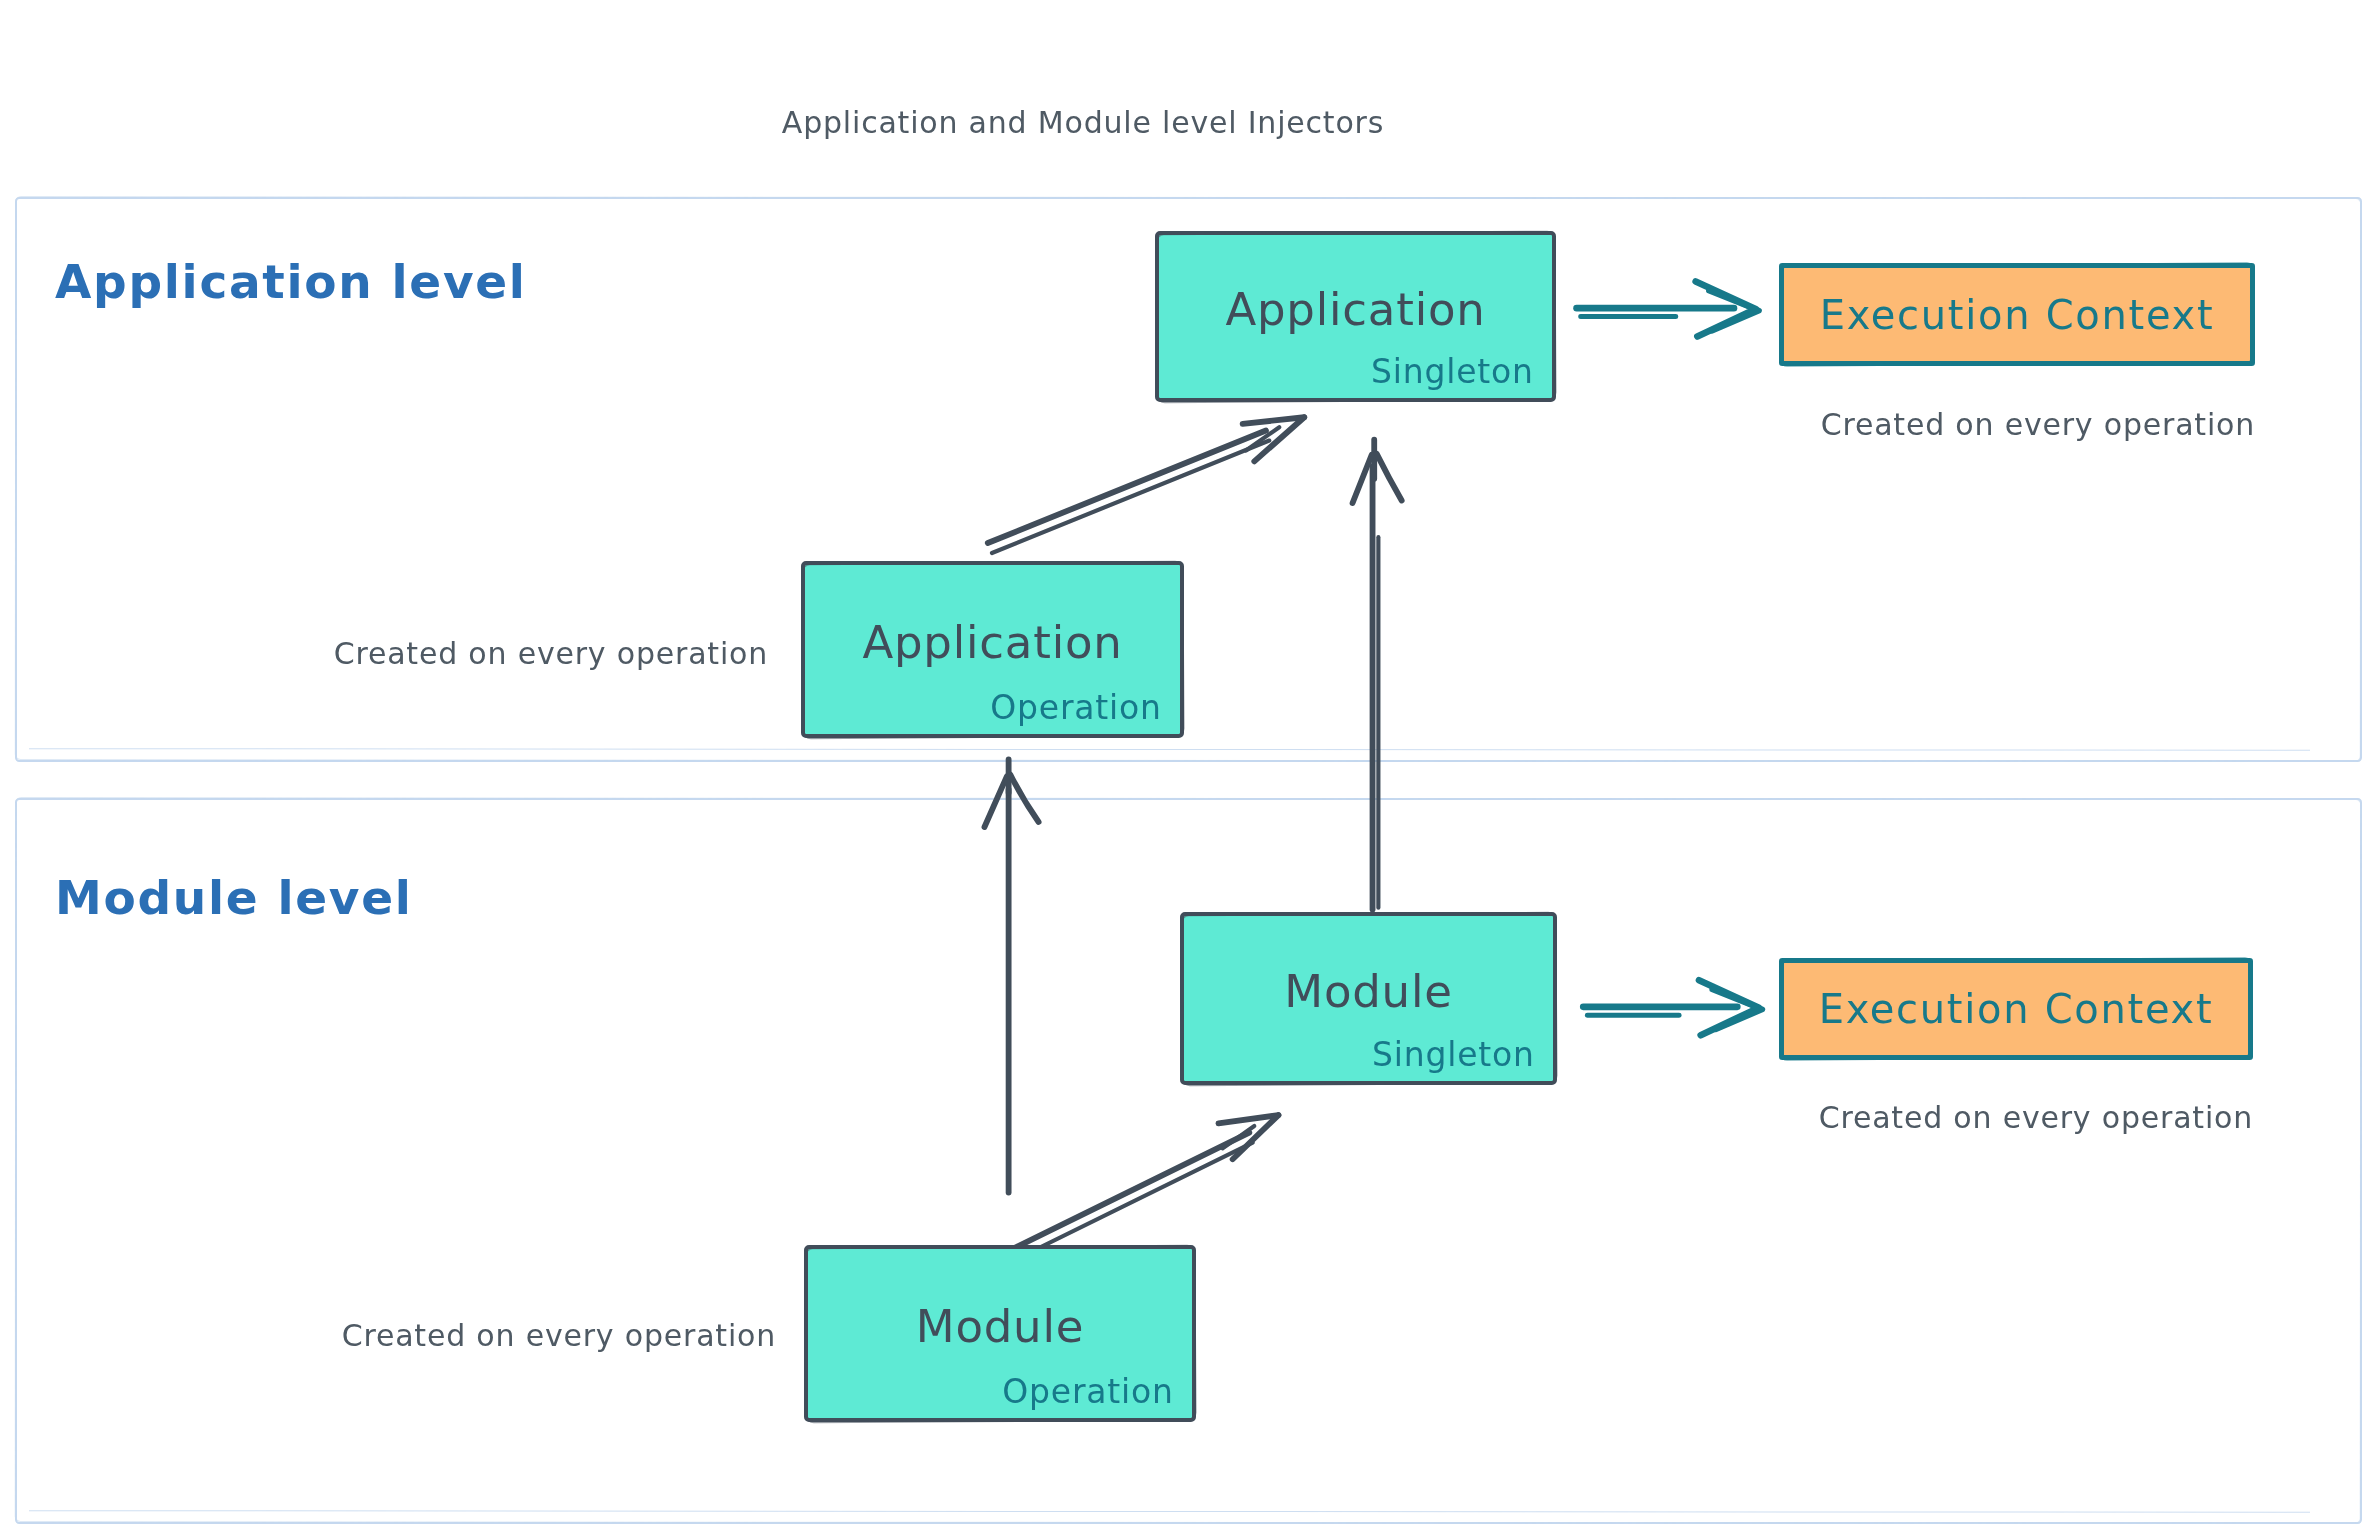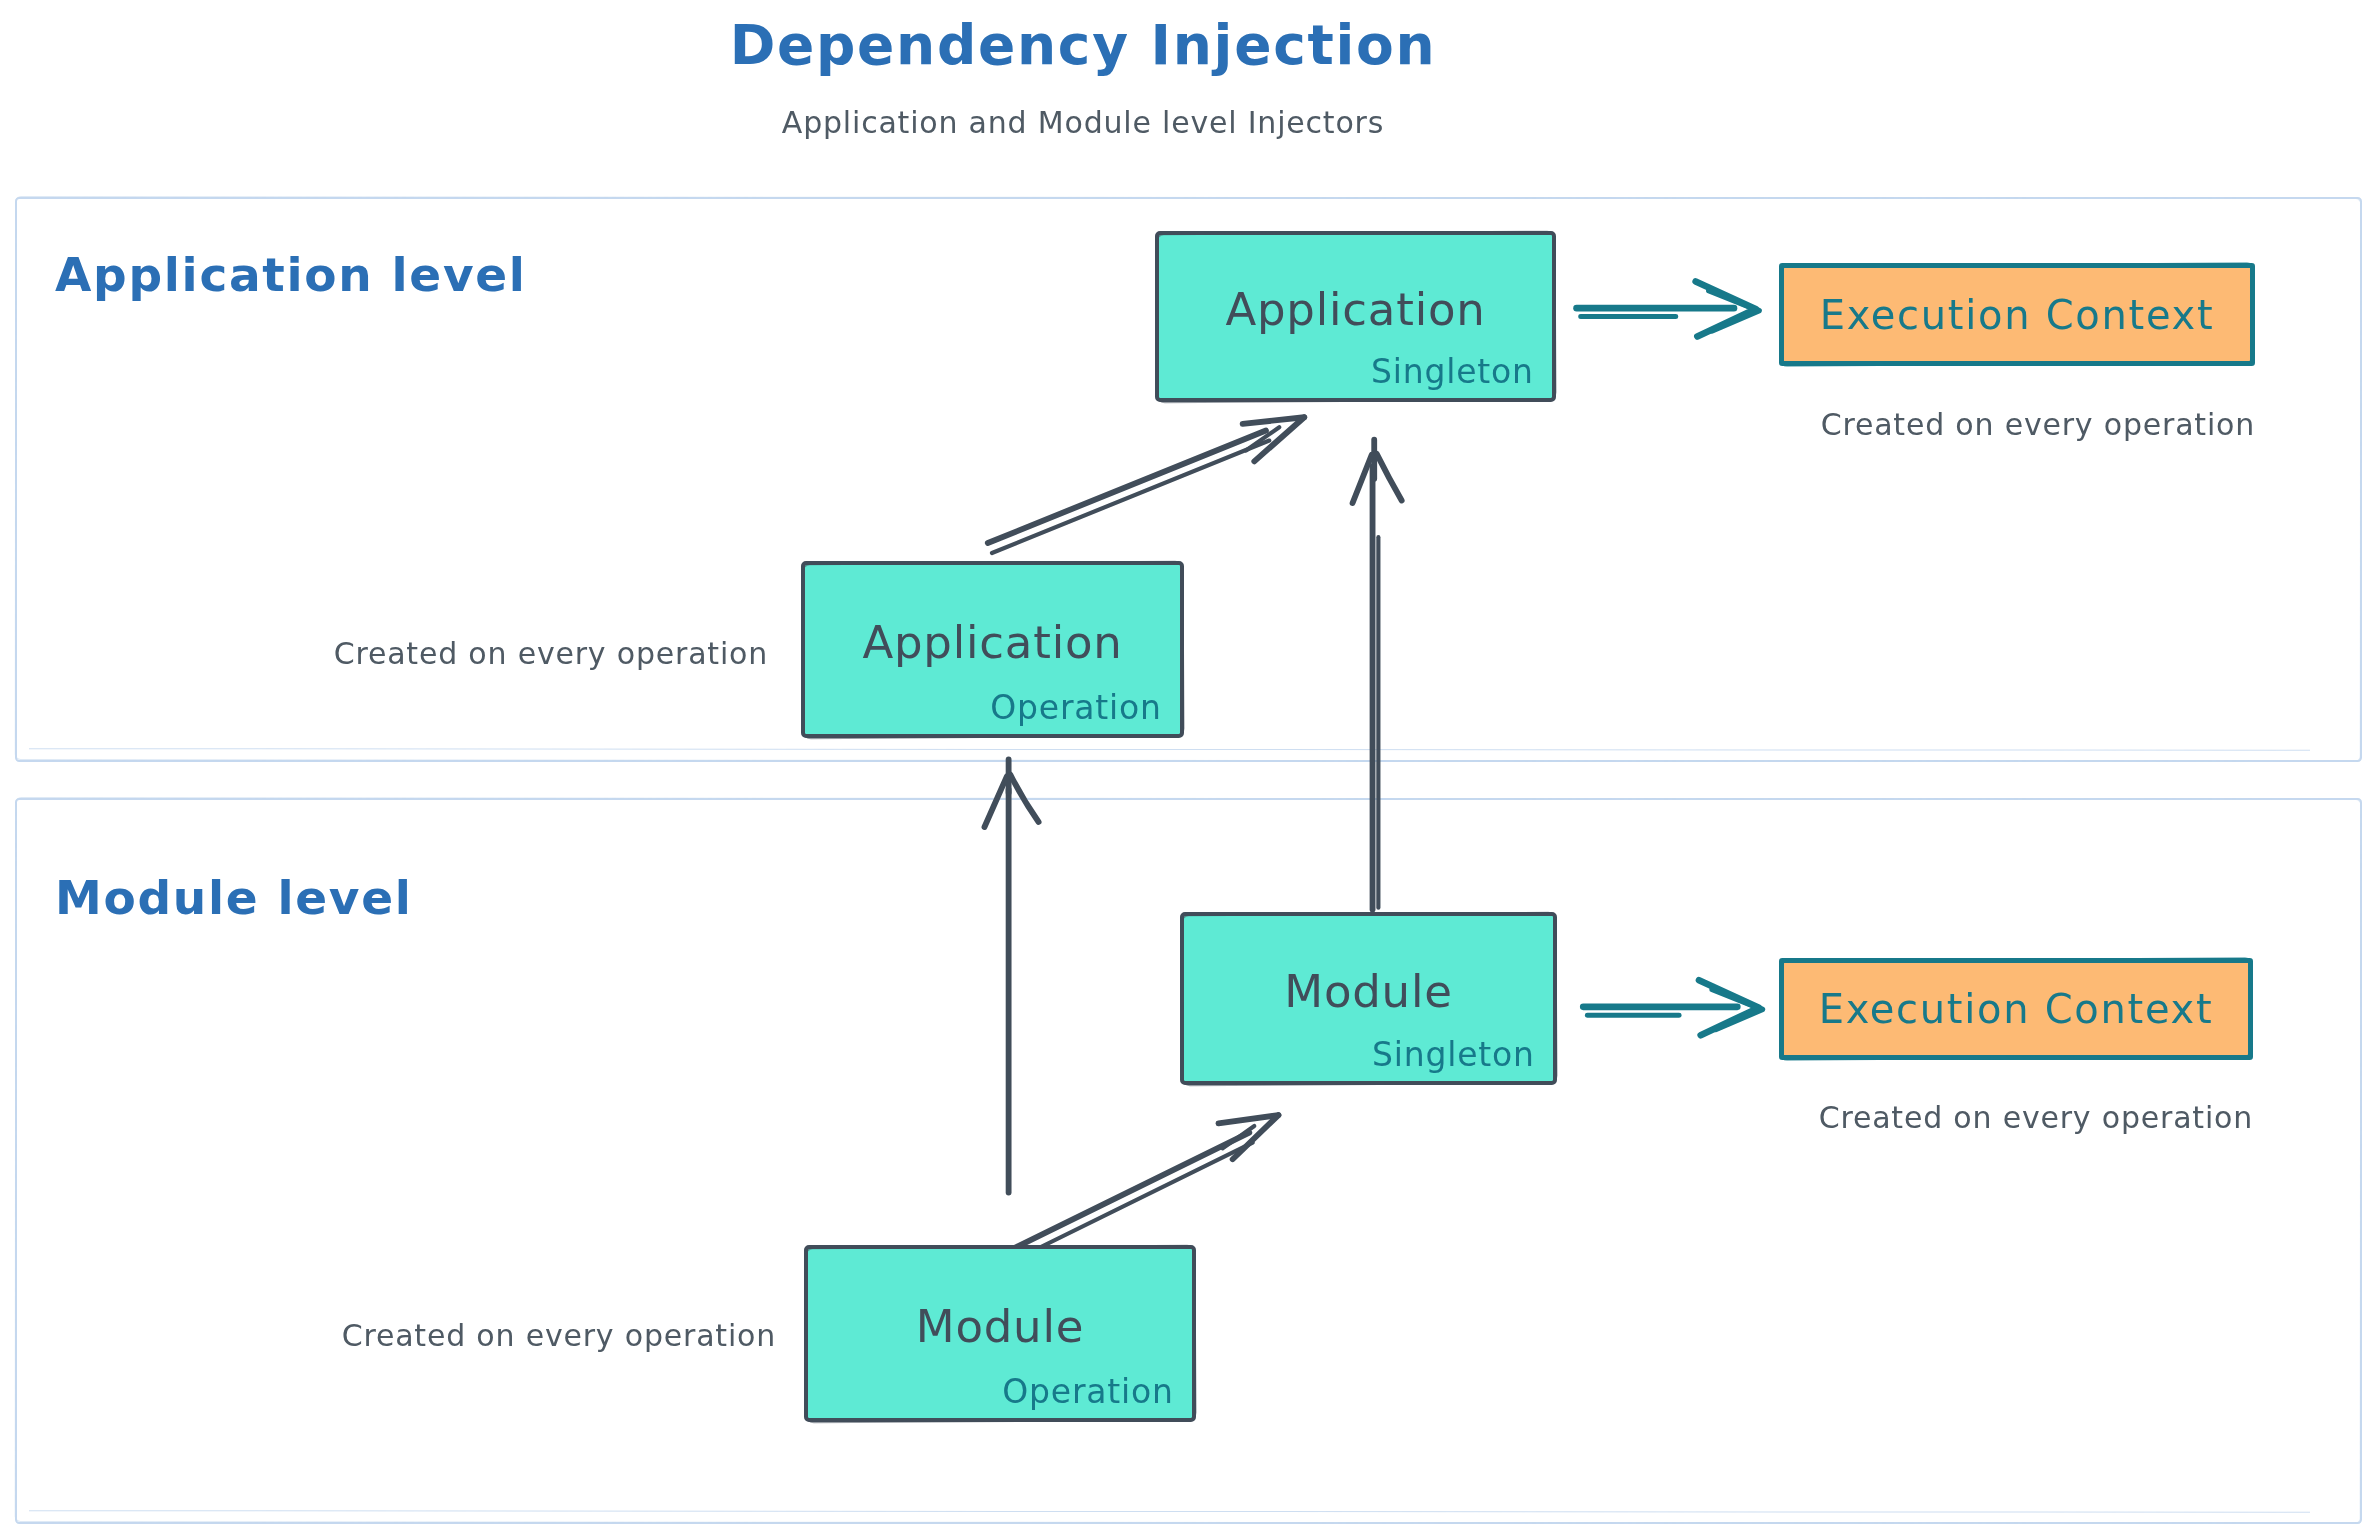--- a/index.html
+++ b/index.html
@@ -20,21 +20,21 @@
          border-radius:4.2px;background:transparent;}
   .panel::after{content:"";position:absolute;left:11.7px;right:50px;bottom:10px;
          border-bottom:1.7px solid var(--panelBlue);opacity:.85;transform:rotate(.04deg);}
   .panel::before{content:"";position:absolute;inset:-1.7px;border:1.7px solid var(--panelBlue);
          border-radius:5.8px;opacity:.55;transform:rotate(.05deg);pointer-events:none;}
   #app-panel{top:197px;height:565px;}
   #module-panel{top:798px;height:726px;}
 
   .level-label{position:absolute;left:55px;font-size:47px;font-weight:bold;
          color:var(--blue);letter-spacing:1.7px;}
-  #app-level-label{top:247px;}
+  #app-level-label{top:254px;}
   #module-level-label{top:870px;}
 
   
   .node{position:absolute;border:4.2px solid var(--dark);border-radius:5px;background:#5eead4;
         display:flex;align-items:center;justify-content:center;}
   .node::before{content:"";position:absolute;inset:-3.3px;border:2.5px solid var(--dark);
         border-radius:8.3px;opacity:.55;transform:rotate(-.4deg);pointer-events:none;}
   .node .node-title{font-size:45px;color:var(--dark);letter-spacing:0.8px;transform:translateY(-6.7px);}
   .node .node-scope{position:absolute;right:18.3px;bottom:6.7px;font-size:33px;color:var(--teal);letter-spacing:0.8px;}
 
@@ -62,21 +62,20 @@
   
   #arrows{position:absolute;left:0;top:0;width:2377px;height:1534px;pointer-events:none;}
   .stroke-dark{stroke:var(--dark);fill:none;stroke-linecap:round;stroke-linejoin:round;}
   .stroke-teal{stroke:var(--teal);fill:none;stroke-linecap:round;stroke-linejoin:round;}
 </style>
 </head>
 <body>
 
 <div id="canvas">
 
-  <div class="title">Dependency Injection</div>
   <div class="subtitle">Application and Module level Injectors</div>
 
   <div class="panel" id="app-panel"></div>
   <div class="level-label" id="app-level-label">Application level</div>
 
   <div class="panel" id="module-panel"></div>
   <div class="level-label" id="module-level-label">Module level</div>
 
   <svg id="arrows" viewBox="0 0 2854 1842">
 

